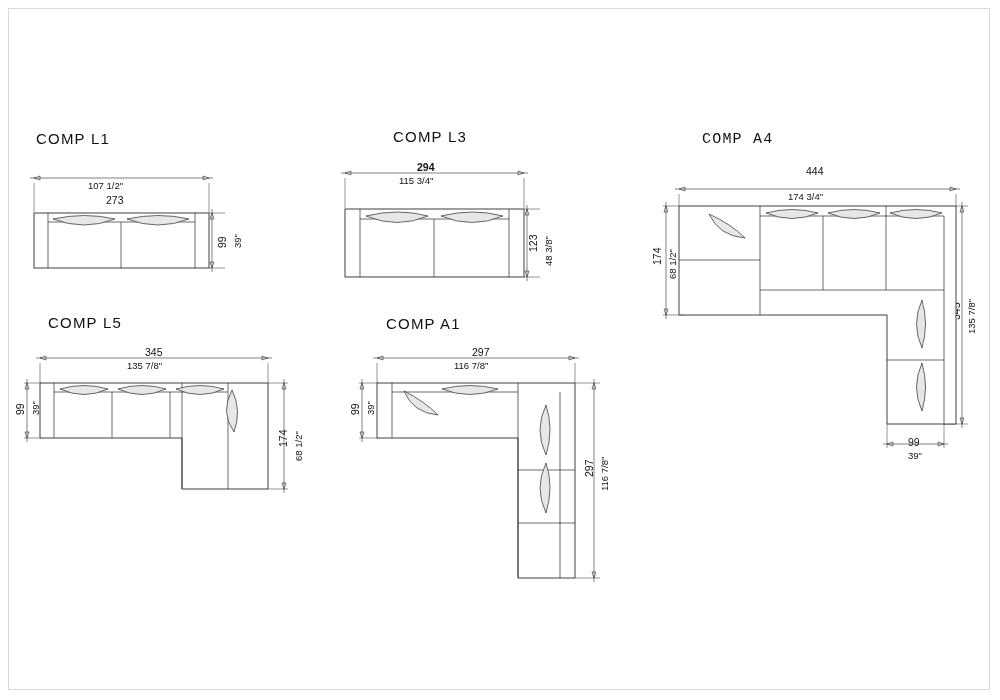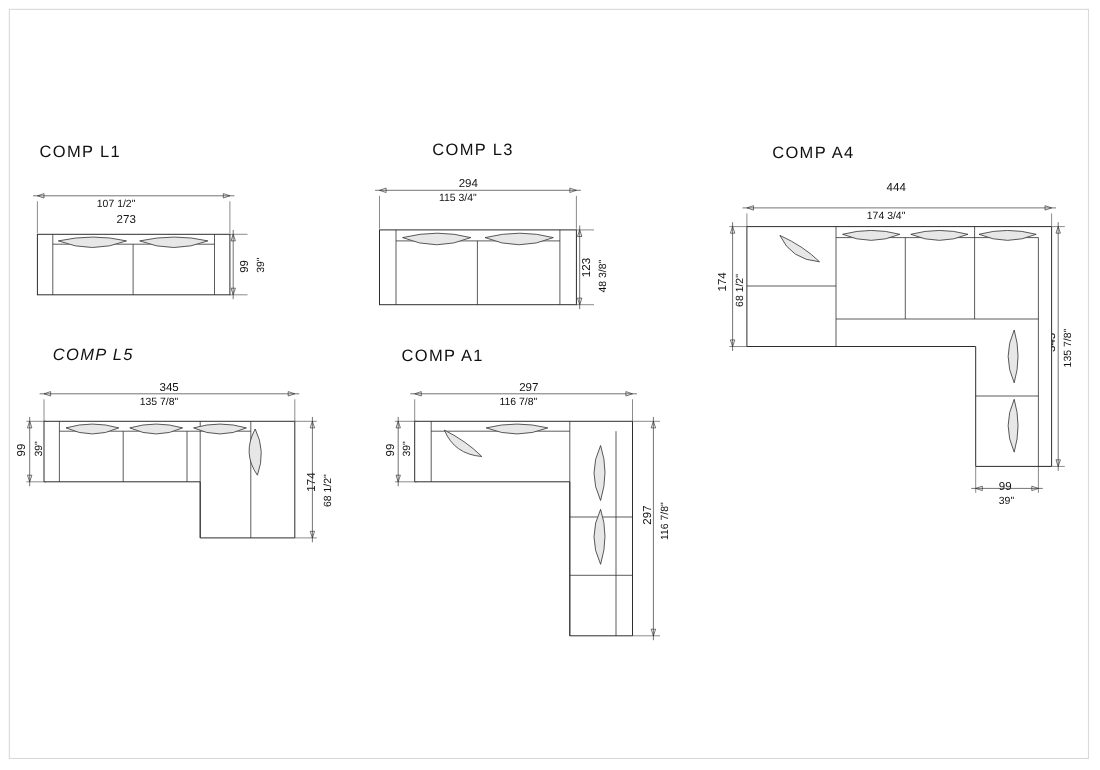--- a/index.html
+++ b/index.html
@@ -88,30 +88,30 @@
 </style>
 </head>
 <body>
 
 <div id="sheet">
 
   <div class="page-border"></div>
 
   <div class="comp-title" style="left:36px; top:130px;">COMP  L1</div>
   <div class="comp-title" style="left:345px; top:128px;margin-left:48px;">COMP  L3</div>
-  <div class="comp-title" style="left:702px; top:131px;">COMP  A4</div>
-  <div class="comp-title" style="left:48px; top:314px;font-style:italic;">COMP  L5</div>
-  <div class="comp-title" style="left:365px; top:315px;">COMP  A1</div>
+  <div class="comp-title" style="left:702px; top:131px;font-family:Liberation Mono, monospace;">COMP  A4</div>
+  <div class="comp-title" style="left:48px; top:314px;">COMP  L5</div>
+  <div class="comp-title" style="left:386px; top:315px;">COMP  A1</div>
 
   <div class="dim-label" style="left:106px; top:166px;margin-top:28px;">273</div>
   <div class="dim-label small" style="left:88px; top:180px;">107 1/2"</div>
   <div class="dim-label vert" style="left:216px; top:248px;">99</div>
   <div class="dim-label small vert" style="left:232px; top:248px;">39"</div>
 
-  <div class="dim-label" style="left:417px; top:161px;">294</div>
+  <div class="dim-label" style="left:417px; top:161px;font-weight:bold;">294</div>
   <div class="dim-label small" style="left:399px; top:175px;">115 3/4"</div>
   <div class="dim-label vert" style="left:527px; top:252px;">123</div>
   <div class="dim-label small vert" style="left:543px; top:266px;">48 3/8"</div>
 
   <div class="dim-label" style="left:806px; top:165px;">444</div>
   <div class="dim-label small" style="left:788px; top:191px;">174 3/4"</div>
   <div class="dim-label vert" style="left:651px; top:265px;">174</div>
   <div class="dim-label small vert" style="left:667px; top:279px;">68 1/2"</div>
   <div class="dim-label vert" style="left:950px; top:320px;">345</div>
   <div class="dim-label small vert" style="left:966px; top:334px;">135 7/8"</div>

